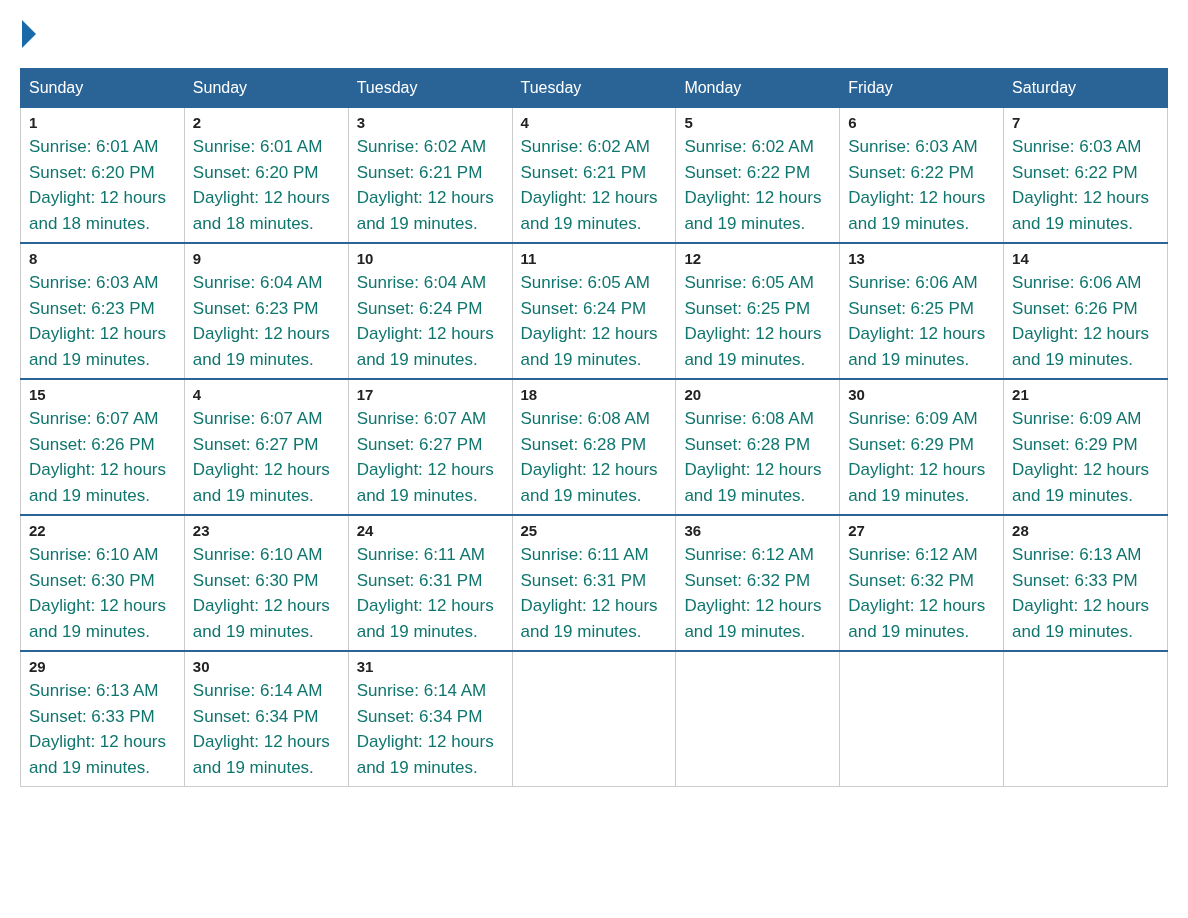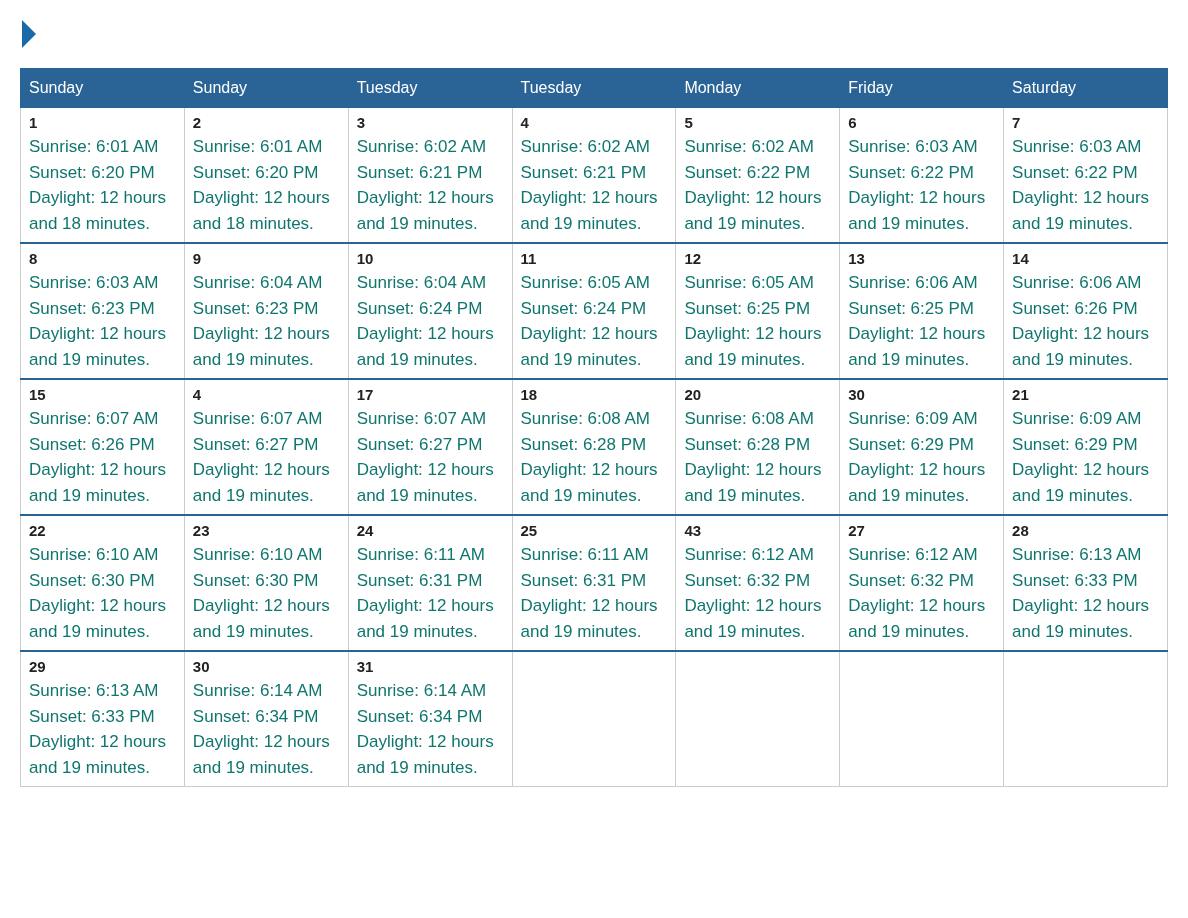--- a/index.html
+++ b/index.html
@@ -228,21 +228,21 @@
         </td>
         <td>
           <span class="day-num">24</span>
           <div class="day-info">Sunrise: 6:11 AM<br>Sunset: 6:31 PM<br>Daylight: 12 hours<br>and 19 minutes.</div>
         </td>
         <td>
           <span class="day-num">25</span>
           <div class="day-info">Sunrise: 6:11 AM<br>Sunset: 6:31 PM<br>Daylight: 12 hours<br>and 19 minutes.</div>
         </td>
         <td>
-          <span class="day-num">43</span>
+          <span class="day-num">36</span>
           <div class="day-info">Sunrise: 6:12 AM<br>Sunset: 6:32 PM<br>Daylight: 12 hours<br>and 19 minutes.</div>
         </td>
         <td>
           <span class="day-num">27</span>
           <div class="day-info">Sunrise: 6:12 AM<br>Sunset: 6:32 PM<br>Daylight: 12 hours<br>and 19 minutes.</div>
         </td>
         <td>
           <span class="day-num">28</span>
           <div class="day-info">Sunrise: 6:13 AM<br>Sunset: 6:33 PM<br>Daylight: 12 hours<br>and 19 minutes.</div>
         </td>

